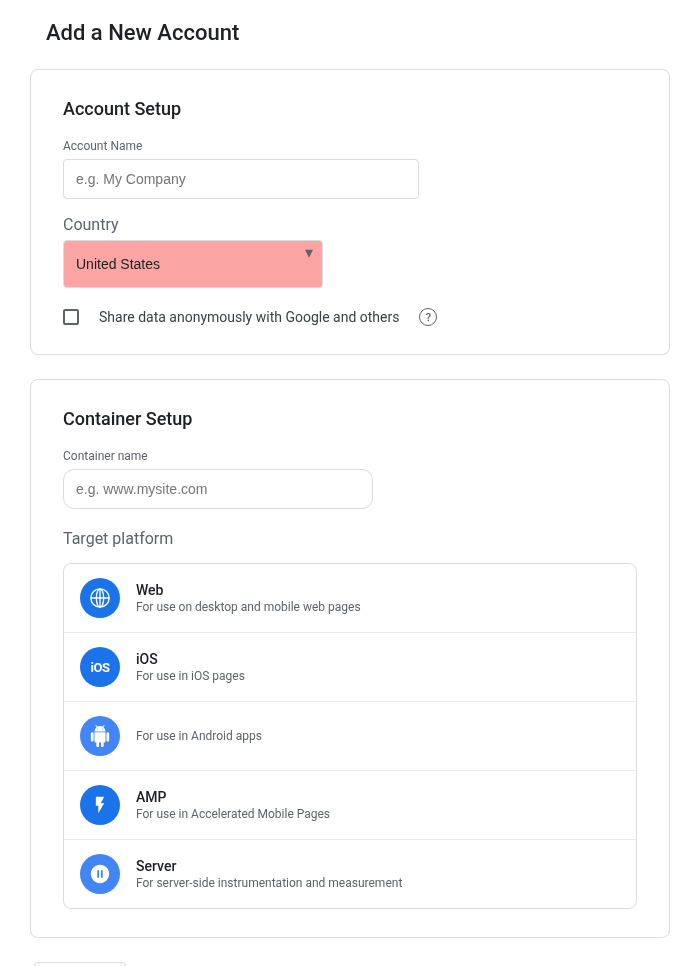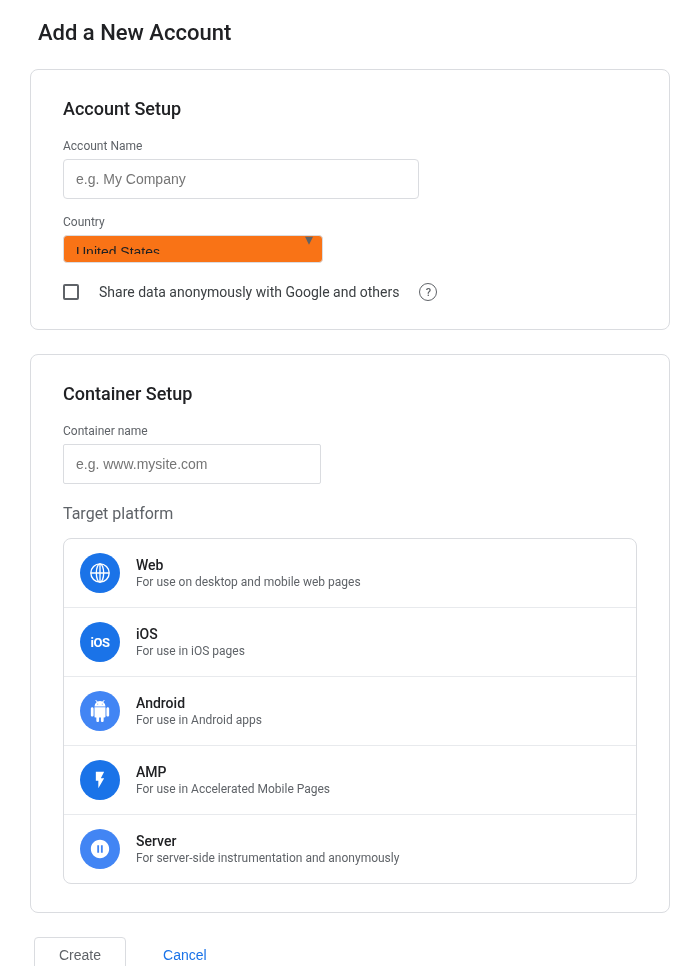--- a/index.html
+++ b/index.html
@@ -15,21 +15,21 @@
       width: 700px;
       min-height: 966px;
       padding: 20px 30px 40px 30px;
     }
 
     .page-title {
       font-size: 22px;
       font-weight: 500;
       color: #202124;
       margin-bottom: 24px;
-      margin-left: 8px;
+      margin-left: 16px;
     }
 
     .card {
       border: 1px solid #dadce0;
       border-radius: 8px;
       padding: 28px 32px;
       margin-bottom: 24px;
       background: #fff;
     }
 
@@ -59,35 +59,35 @@
       display: block;
     }
 
     .country-select-wrapper {
       position: relative;
       width: 260px;
       margin-top: 16px;
     }
 
     .country-label {
-      font-size: 12px;
+      font-size: 16px;
       color: #5f6368;
       margin-bottom: 6px;
       display: block;
     }
 
     .country-select {
       width: 100%;
-      height: 28px;
+      height: 48px;
       border: 1px solid #dadce0;
       border-radius: 4px;
       padding: 8px 36px 8px 12px;
       font-size: 14px;
       color: #202124;
-      background: #f97316;
+      background: #fca5a5;
       appearance: none;
       -webkit-appearance: none;
       cursor: pointer;
       outline: none;
     }
 
     .select-arrow {
       position: absolute;
       right: 10px;
       top: 50%;
@@ -130,24 +130,24 @@
       border-radius: 50%;
       border: 1.5px solid #5f6368;
       color: #5f6368;
       font-size: 11px;
       font-weight: 500;
       cursor: pointer;
       flex-shrink: 0;
     }
 
     .container-name-input {
-      width: 258px;
+      width: 310px;
       height: 40px;
       border: 1px solid #dadce0;
-      border-radius: 2px;
+      border-radius: 11px;
       padding: 8px 12px;
       font-size: 14px;
       color: #9aa0a6;
       outline: none;
       display: block;
       margin-top: 4px;
     }
 
     .target-platform-label {
       font-size: 16px;
@@ -326,21 +326,20 @@
       </div>
     </div>
 
     <div class="platform-item">
       <div class="platform-icon platform-icon-android">
         <svg width="22" height="22" viewBox="0 0 24 24" fill="white">
           <path d="M6 18c0 .55.45 1 1 1h1v3.5c0 .83.67 1.5 1.5 1.5S11 23.33 11 22.5V19h2v3.5c0 .83.67 1.5 1.5 1.5s1.5-.67 1.5-1.5V19h1c.55 0 1-.45 1-1V8H6v10zm-2.5-10C2.67 8 2 8.67 2 9.5v7c0 .83.67 1.5 1.5 1.5S5 17.33 5 16.5v-7C5 8.67 4.33 8 3.5 8zm17 0c-.83 0-1.5.67-1.5 1.5v7c0 .83.67 1.5 1.5 1.5s1.5-.67 1.5-1.5v-7c0-.83-.67-1.5-1.5-1.5zm-4.97-5.84l1.3-1.3c.2-.2.2-.51 0-.71-.2-.2-.51-.2-.71 0l-1.48 1.48A5.84 5.84 0 0 0 12 1c-.96 0-1.86.23-2.66.63L7.88.15c-.2-.2-.51-.2-.71 0-.2.2-.2.51 0 .71l1.31 1.31A5.983 5.983 0 0 0 6 7h12a5.983 5.983 0 0 0-2.47-4.84zM10 5H9V4h1v1zm5 0h-1V4h1v1z"></path>
         </svg>
       </div>
       <div class="platform-info">
-        <div class="platform-name">Android</div>
         <div class="platform-desc">For use in Android apps</div>
       </div>
     </div>
 
     <div class="platform-item">
       <div class="platform-icon platform-icon-amp">
         <svg width="20" height="20" viewBox="0 0 24 24" fill="white">
           <path d="M7 2v11h3v9l7-12h-4l4-8z"></path>
         </svg>
       </div>
@@ -351,21 +350,21 @@
     </div>
 
     <div class="platform-item">
       <div class="platform-icon platform-icon-server">
         <svg width="22" height="22" viewBox="0 0 24 24" fill="white">
           <path d="M12 2C6.48 2 2 6.48 2 12s4.48 10 10 10 10-4.48 10-10S17.52 2 12 2zm-1 14H9V8h2v8zm4 0h-2V8h2v8z"></path>
         </svg>
       </div>
       <div class="platform-info">
         <div class="platform-name">Server</div>
-        <div class="platform-desc">For server-side instrumentation and anonymously</div>
+        <div class="platform-desc">For server-side instrumentation and measurement</div>
       </div>
     </div>
 
   </div>
 </div>
 
 <div class="footer-buttons">
   <button class="btn-create">Create</button>
   <button class="btn-cancel">Cancel</button>
 </div>

